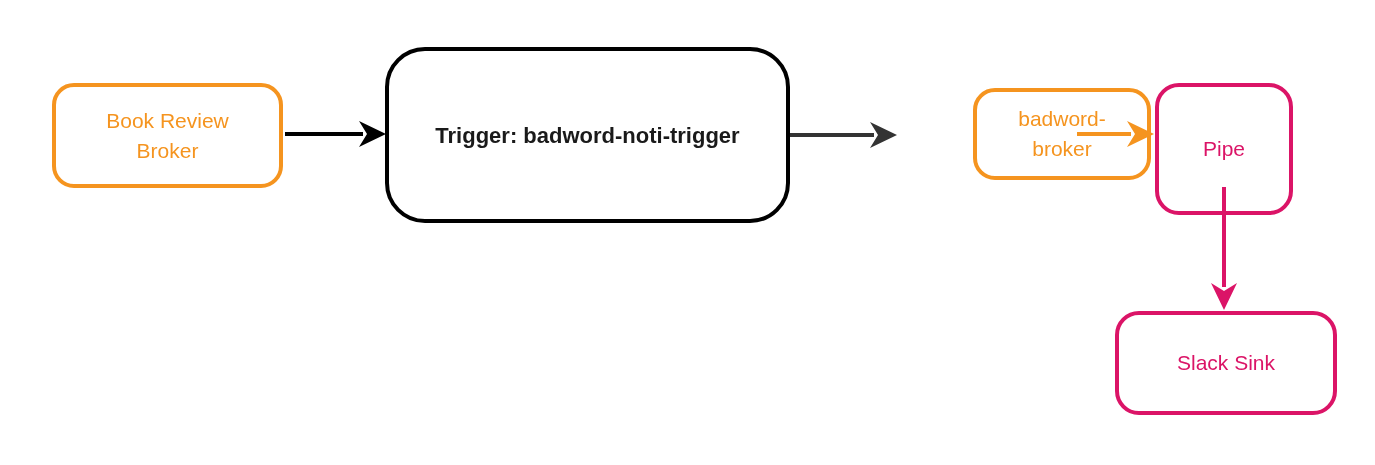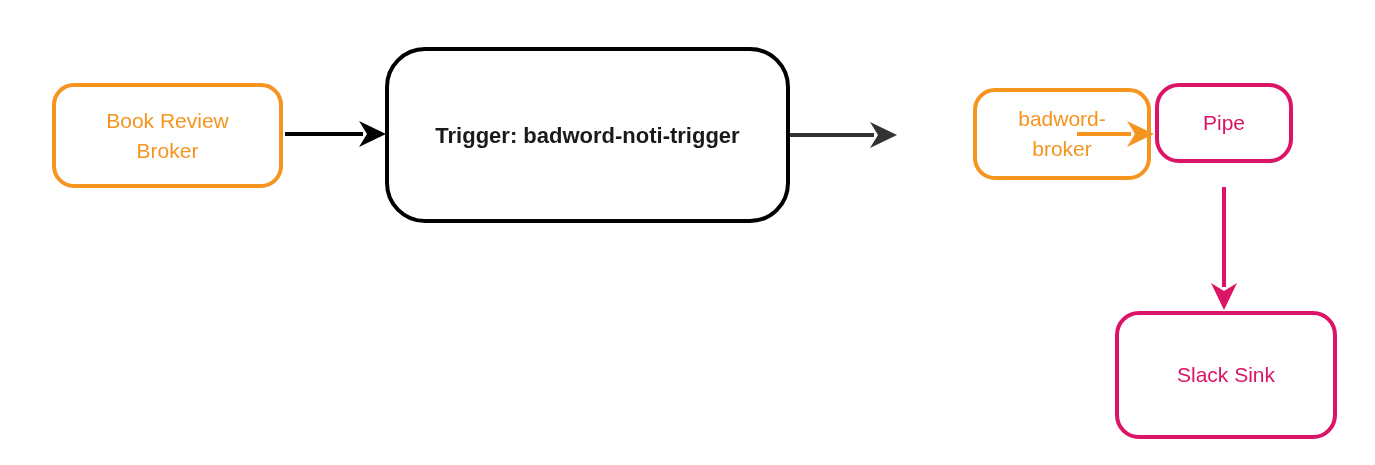--- a/index.html
+++ b/index.html
@@ -39,22 +39,22 @@
     border-radius: 40px;
   }
   .node-pink {
     border: 4px solid #DB1467;
     color: #DB1467;
     border-radius: 24px;
   }
   #node-book-review-broker { left: 52px;  top: 83px;  width: 231px; height: 105px; }
   #node-trigger            { left: 385px; top: 47px;  width: 405px; height: 176px; font-size: 22px; line-height: 35px; }
   #node-badword-broker     { left: 945px; top: 88px;  width: 178px; height: 92px; margin-left: 28px; }
-  #node-pipe               { left: 1155px;top: 83px;  width: 138px; height: 80px; }
-  #node-slack-sink         { left: 1115px;top: 311px; width: 222px; height: 128px; }
+  #node-pipe               { left: 1155px;top: 83px;  width: 138px; height: 132px; }
+  #node-slack-sink         { left: 1115px;top: 311px; width: 222px; height: 104px; }
   .trigger-line b { font-weight: 700; }
   .edge {
     position: absolute;
     overflow: visible;
   }
 </style>
 </head>
 <body>
 
 <div class="canvas">

